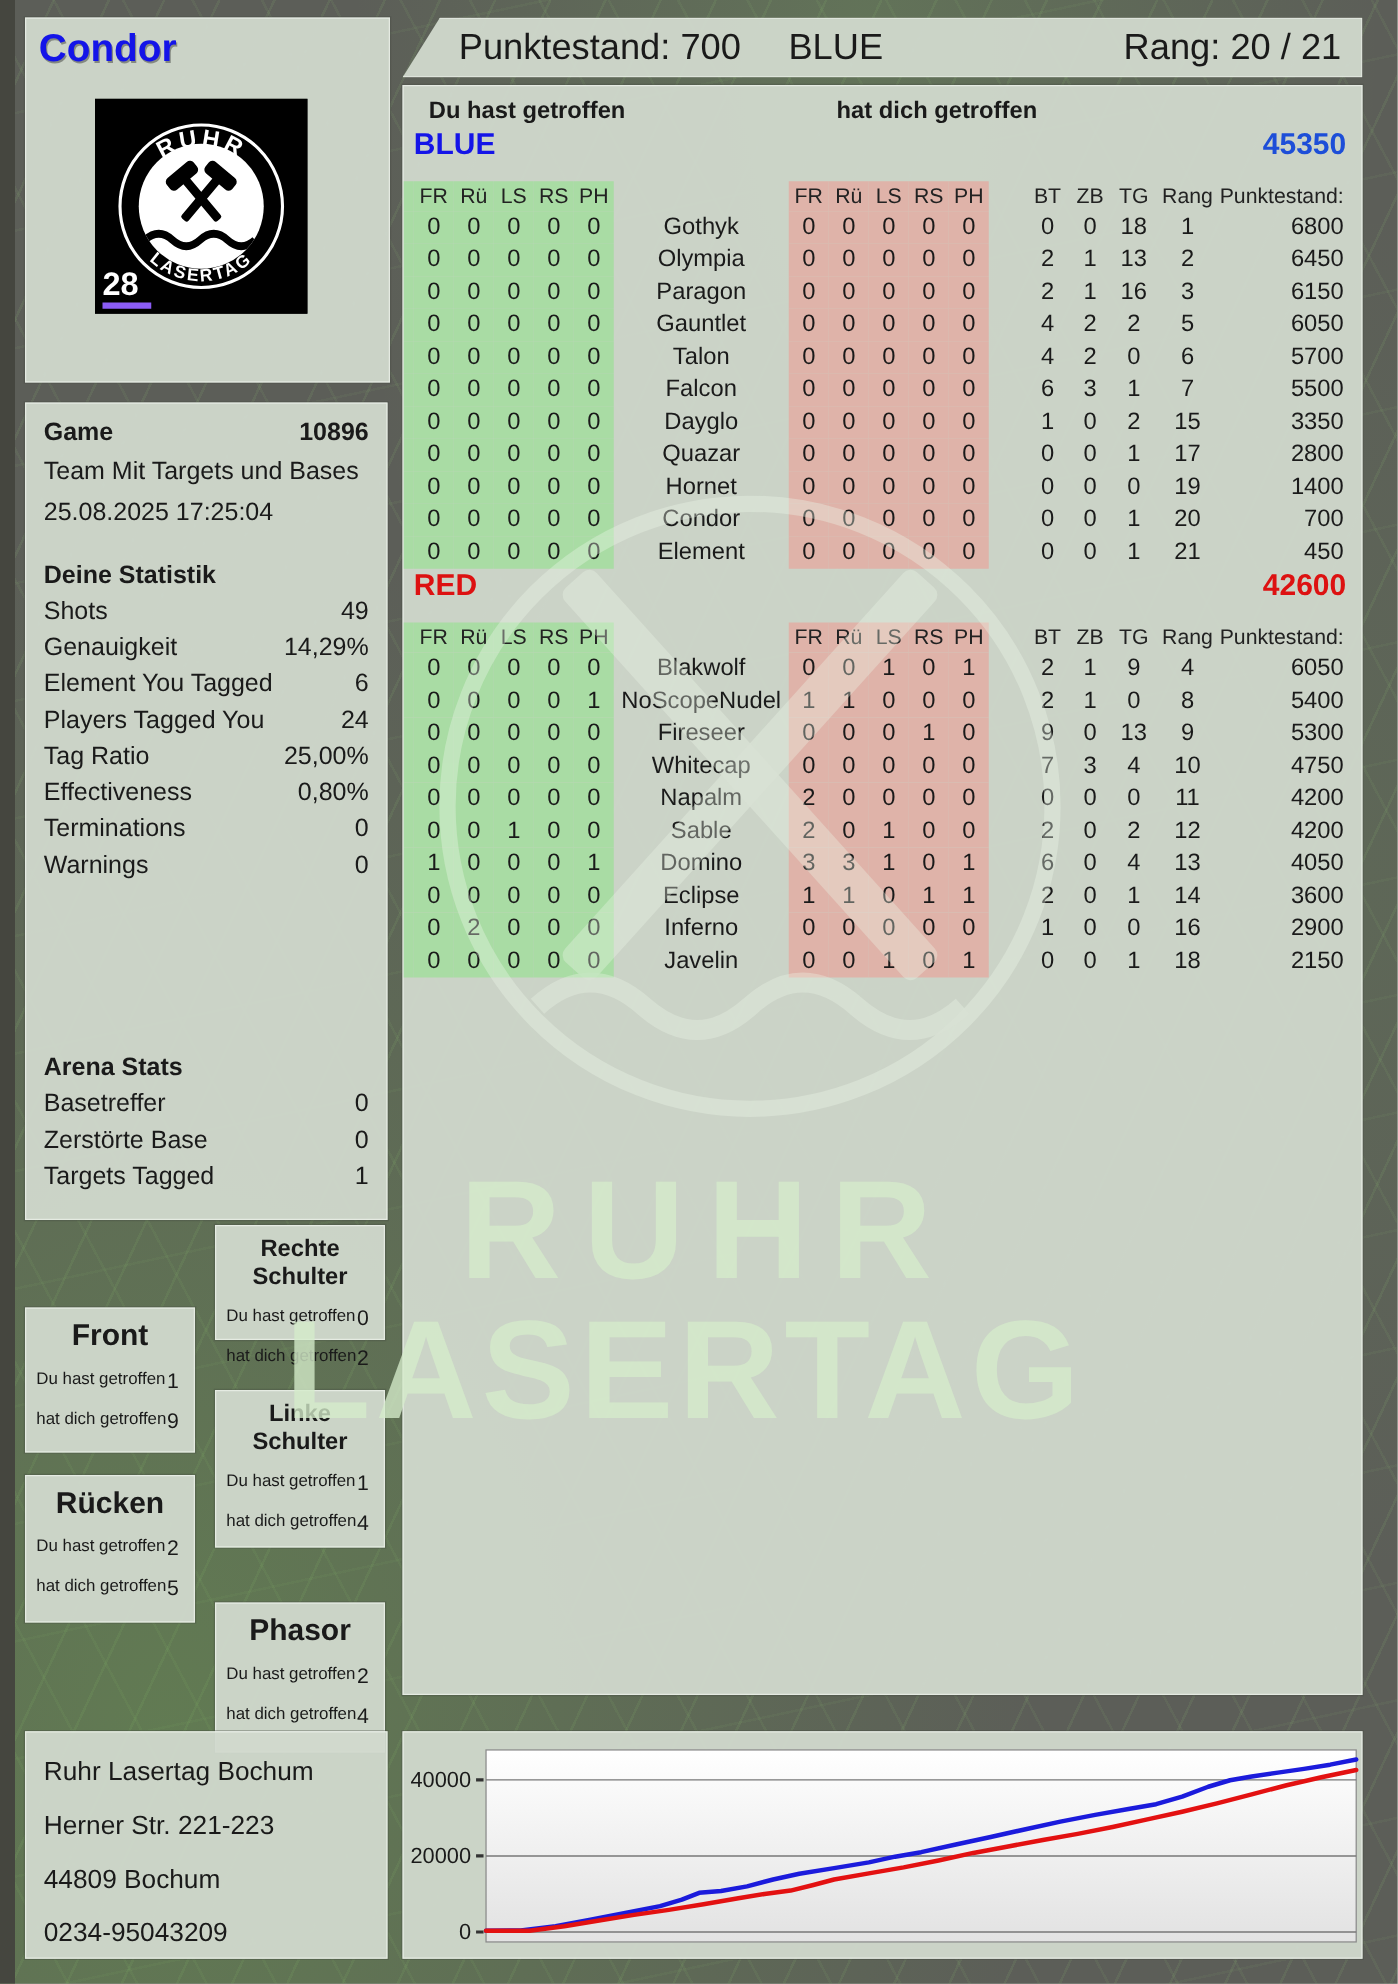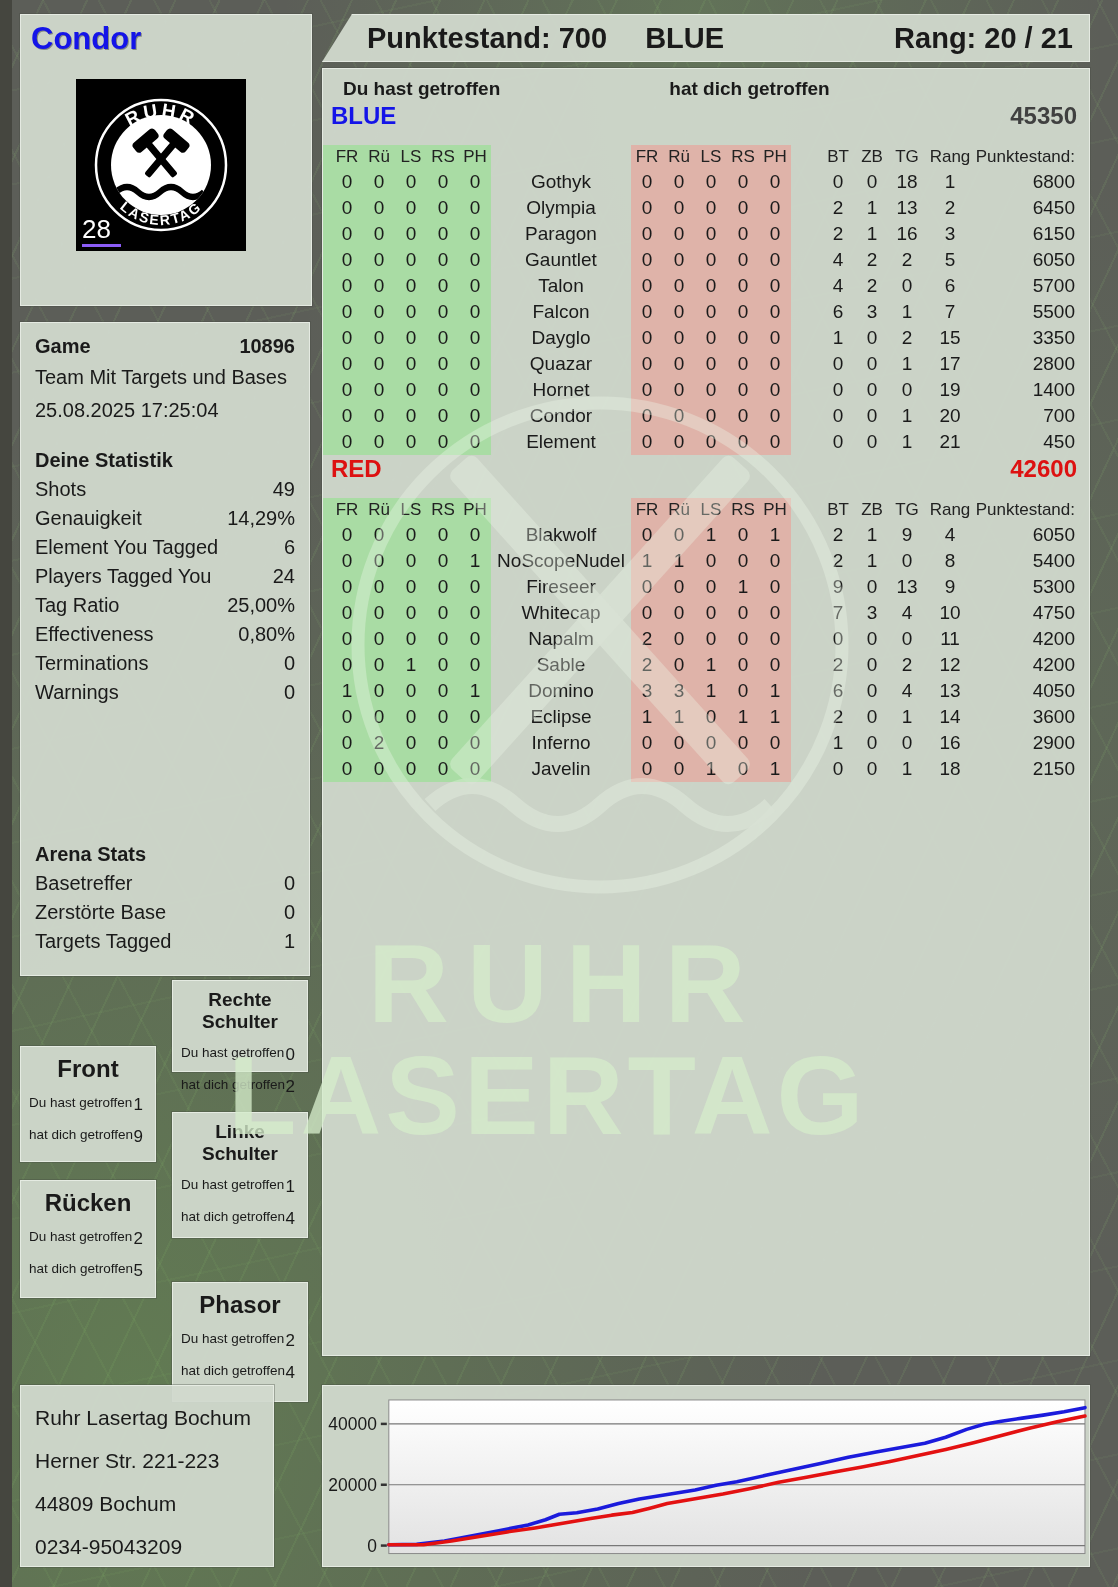--- a/index.html
+++ b/index.html
@@ -21,27 +21,27 @@
   .edge-left{position:absolute;left:0;top:0;width:12px;height:100%;background:#45463f;z-index:1;}
 
   .panel{position:absolute;background:rgba(209,217,205,0.95);border:1px solid rgba(235,240,232,0.8);
     box-shadow:0 0 0 1px rgba(70,74,66,0.35);z-index:2;box-sizing:border-box;}
 
   
   .condor-panel{left:20px;top:14px;width:292px;height:292px;}
   .player-name{position:absolute;left:10px;top:6px;font-size:31px;font-weight:bold;color:#1414e8;
     text-shadow:1px 1px 0 rgba(0,0,0,0.35);}
   .logo-box{position:absolute;left:55px;top:64px;width:170px;height:172px;background:#000;}
-  .logo-num{position:absolute;left:6px;bottom:4px;color:#fff;font-size:26px;font-weight:normal;
-    border-bottom:3px solid #8b5cf6;padding:0 10px 1px 0;line-height:1.05;}
+  .logo-num{position:absolute;left:6px;bottom:4px;color:#fff;font-size:26px;font-weight:bold;
+    border-bottom:5px solid #8b5cf6;padding:0 10px 1px 0;line-height:1.05;}
 
   
   .header-bar{left:322px;top:14px;width:768px;height:48px;
     clip-path:polygon(30px 0,100% 0,100% 100%,0 100%);
-    display:flex;align-items:center;font-size:29px;font-weight:bold;}
+    display:flex;align-items:center;font-size:29px;font-weight:normal;}
   .header-bar .h-left{margin-left:44px;}
   .header-bar .h-team{margin-left:38px;}
   .header-bar .h-right{margin-left:auto;margin-right:16px;}
 
   
   .main-panel{left:322px;top:68px;width:768px;height:1288px;}
   .col-heads{display:flex;font-size:19px;font-weight:bold;padding:9px 0 2px 20px;}
   .col-heads .hd2{margin-left:169px;}
   .team-head{display:flex;justify-content:space-between;align-items:center;
     padding:0 12px 0 8px;height:27px;font-size:24px;font-weight:bold;}
@@ -70,21 +70,21 @@
   .bpanel.big .bp-title{font-size:24px;}
   .bp-row{display:flex;justify-content:space-between;font-size:13.5px;margin-top:12px;}
   .bp-row .bp-val{font-size:17px;margin-right:4px;}
   .bp-rs{left:172px;top:980px;width:136px;height:92px;}
   .bp-fr{left:20px;top:1046px;width:136px;height:116px;}
   .bp-ls{left:172px;top:1112px;width:136px;height:126px;}
   .bp-rk{left:20px;top:1180px;width:136px;height:118px;}
   .bp-ph{left:172px;top:1282px;width:136px;height:120px;}
 
   
-  .address-panel{left:20px;top:1385px;width:254px;height:182px;padding:10px 14px;box-sizing:border-box;}
+  .address-panel{left:20px;top:1385px;width:290px;height:182px;padding:10px 14px;box-sizing:border-box;}
   .addr-line{font-size:21px;line-height:43px;white-space:nowrap;}
 
   
   .chart-panel{left:322px;top:1385px;width:768px;height:182px;}
   .chart-panel svg{position:absolute;inset:0;}
 
   
   .watermark{position:absolute;inset:0;z-index:10;pointer-events:none;}
   .wm-text{position:absolute;font-weight:bold;color:rgba(213,236,203,0.78);line-height:1;}
   .wm-ruhr{left:368px;top:928px;font-size:112px;letter-spacing:18px;}
@@ -142,21 +142,21 @@
 
 <div class="panel main-panel">
   <div class="col-heads">
     <span class="hd1">Du hast getroffen</span>
     <span class="hd2">hat dich getroffen</span>
   </div>
 
   <div>
     <div class="team-head">
       <span class="team-name" style="color: rgb(20, 20, 232);">BLUE</span>
-      <span class="team-total" style="color: #404040;">45350</span>
+      <span class="team-total" style="color: #1d4ed8;">45350</span>
     </div>
     <div class="thead-slot">
         <div class="trow thead">
           <span class="pad"></span>
           <span class="cg">FR</span>
           <span class="cg">Rü</span>
           <span class="cg">LS</span>
           <span class="cg">RS</span>
           <span class="cg">PH</span>
           <span></span>

